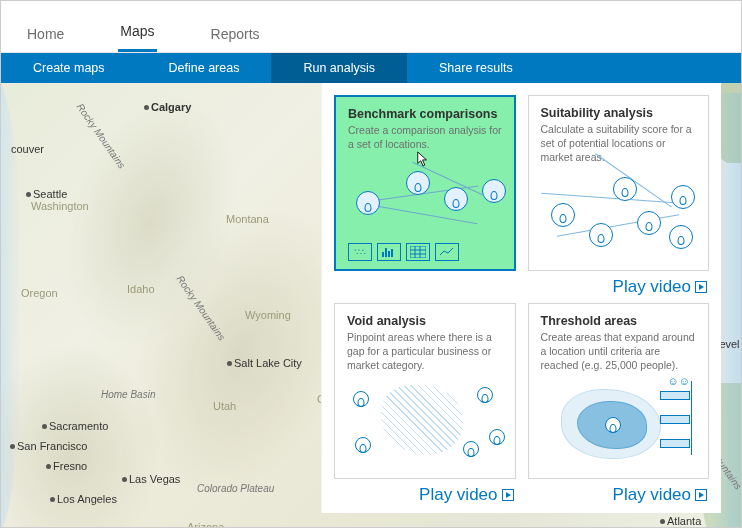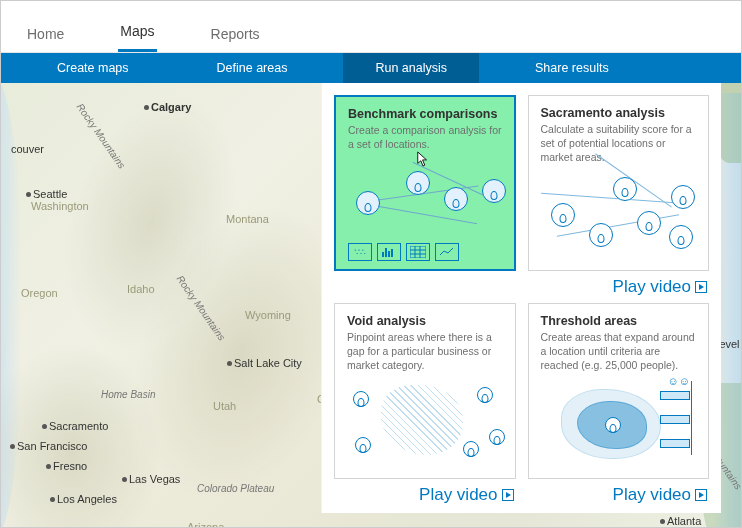--- a/index.html
+++ b/index.html
@@ -40,21 +40,20 @@
     display: flex;
     align-items: stretch;
     font-size: 12.5px;
   }
   .sub-nav .sub-tab {
     padding: 12px 32px;
     display: flex;
     align-items: center;
     color: #fff;
     cursor: pointer;
-    margin-left: 24px;
   }
   .sub-nav .sub-tab.active {
     background: #005e95;
   }
 
   
   .map-area {
     position: absolute;
     top: 82px; left: 0; right: 0; bottom: 0;
     background:
@@ -314,21 +313,21 @@
         <span class="mini-icon">
           <svg width="16" height="12" viewBox="0 0 16 12">
               <polyline points="1,9 5,5 9,7 14,2" fill="none" stroke="#0079c1"></polyline>
             </svg>
         </span>
       </div>
     </div>
   </div>
 
   <div class="card">
-    <h3>Sacramento analysis</h3>
+    <h3>Suitability analysis</h3>
     <p>Calculate a suitability score for a set of potential locations or market areas.</p>
     <div class="illus">
       <div class="line-illus" style="left:0; top:30%; width:95%; transform:rotate(4deg);"></div>
       <div class="line-illus" style="left:10%; top:60%; width:80%; transform:rotate(-10deg);"></div>
       <div class="line-illus" style="left:30%; top:10%; width:60%; transform:rotate(35deg);"></div>
       <div class="pin big" style="left:10px; top:32px;"></div>
       <div class="pin big" style="left:48px; top:52px;"></div>
       <div class="pin big" style="left:72px; top:6px;"></div>
       <div class="pin big" style="left:96px; top:40px;"></div>
       <div class="pin big" style="left:130px; top:14px;"></div>

